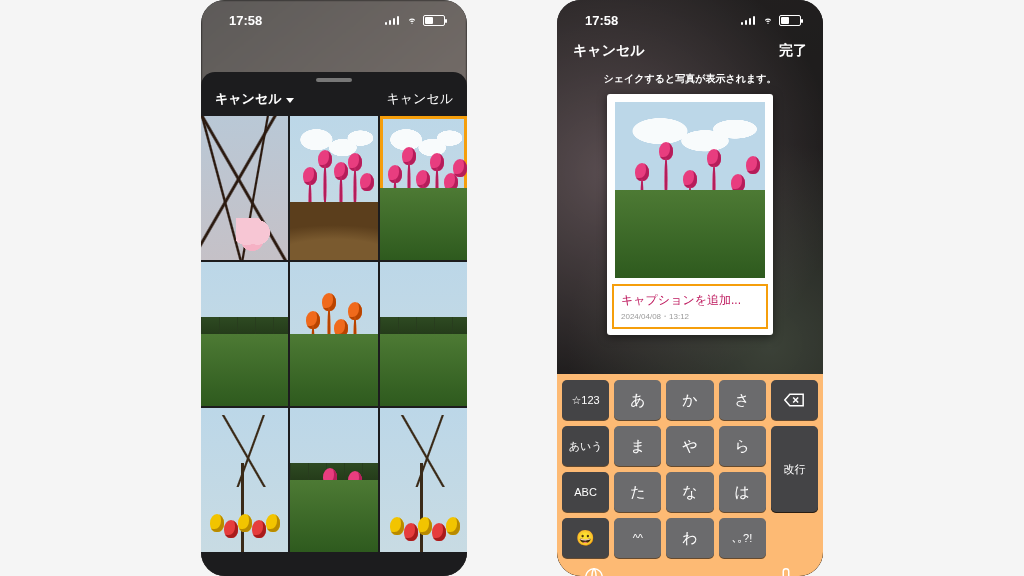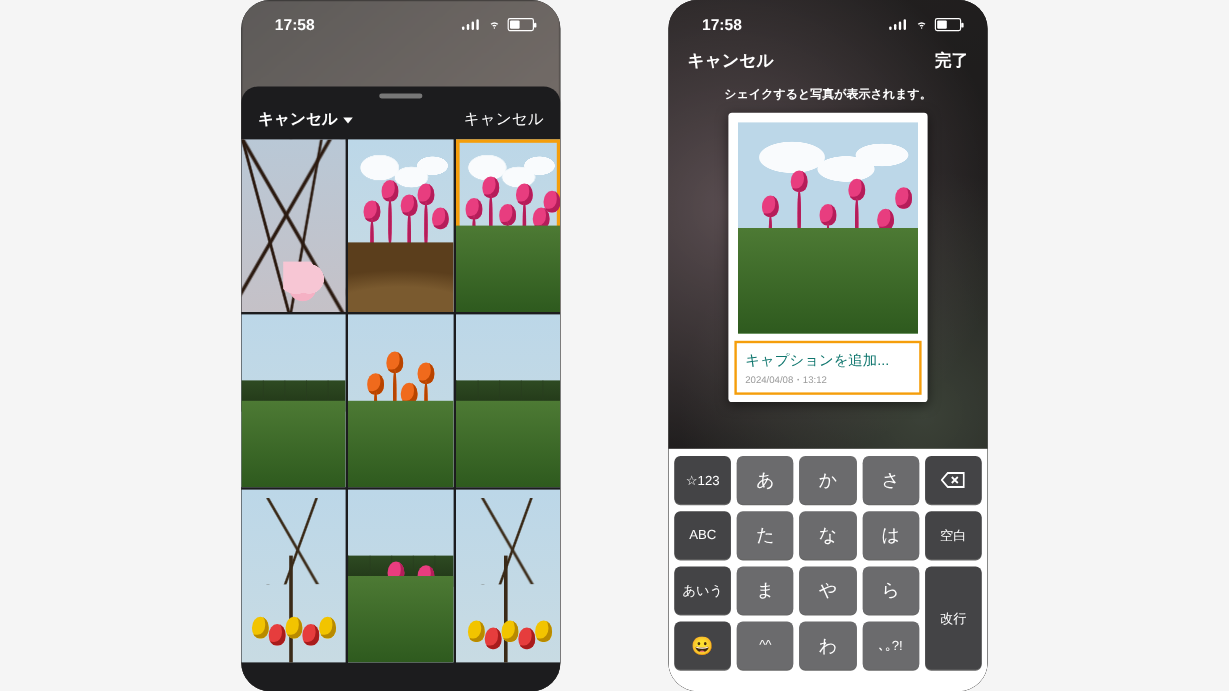--- a/index.html
+++ b/index.html
@@ -191,30 +191,30 @@
     height:176px; margin:8px 8px 0 8px; position:relative; overflow:hidden;
     background: linear-gradient(180deg,#bcd7e8 0 52%, #3d7a2e 52% 100%);
   }
   .caption-box {
     border:2.5px solid #f59e0b;
     padding:6px 7px 5px;
     background:#fff;
     margin: 6px 5px 6px;
   }
   .caption-box .ph{
-    color:#0f766e; font-size:12px; white-space:nowrap; overflow:hidden; text-overflow:ellipsis;
+    color:#be185d; font-size:12px; white-space:nowrap; overflow:hidden; text-overflow:ellipsis;
   }
   .caption-box .dt{
     color:#9a9a9a; font-size:8px; margin-top:2px;
   }
 
   .keyboard {
     position:absolute; left:0; right:0; bottom:0;
     height:202px;
-    background:#ffffff;
+    background:#fdba74;
     z-index:6;
     display:flex; flex-direction:column;
     padding-top:6px;
     justify-content:space-between;
   }
   .krow { display:flex; gap:5px; padding:0 5px; margin-bottom:6px; }
   .key {
     flex:1; height:40px; background:#6b6b6d; color:#fff;
     border-radius:5px; display:flex; align-items:center; justify-content:center;
     font-size:15px; box-shadow: 0 1px 0 rgba(0,0,0,.6);
@@ -440,32 +440,32 @@
       <div class="key dark">
         <span class="del-icon">
           <svg viewBox="0 0 24 16" fill="none" stroke="#fff" stroke-width="1.8">
               <path d="M7 1 L23 1 L23 15 L7 15 L1 8 Z"></path>
               <path d="M11 5 L17 11 M17 5 L11 11"></path>
             </svg>
         </span>
       </div>
     </div>
     <div class="krow">
+      <div class="key dark small">あいう</div>
+      <div class="key">ま</div>
+      <div class="key">や</div>
+      <div class="key">ら</div>
+      <div class="key dark small" style="grid-row: span 2; height: 86px; position: relative; z-index: 2; margin-bottom: -46px;">改行</div>
+    </div>
+    <div class="krow">
       <div class="key dark small">ABC</div>
       <div class="key">た</div>
       <div class="key">な</div>
       <div class="key">は</div>
       <div class="key dark small">空白</div>
-    </div>
-    <div class="krow">
-      <div class="key dark small">あいう</div>
-      <div class="key">ま</div>
-      <div class="key">や</div>
-      <div class="key">ら</div>
-      <div class="key dark small" style="grid-row: span 2; height: 86px; position: relative; z-index: 2; margin-bottom: -46px;">改行</div>
     </div>
     <div class="krow last">
       <div class="key dark">😀</div>
       <div class="key small">^^</div>
       <div class="key">わ</div>
       <div class="key small">､｡?!</div>
       <div class="key dark small" style="visibility:hidden"></div>
     </div>
     <div class="kb-bottom">
       <svg class="globe" viewBox="0 0 24 24" fill="none" stroke="#fff" stroke-width="1.6">

